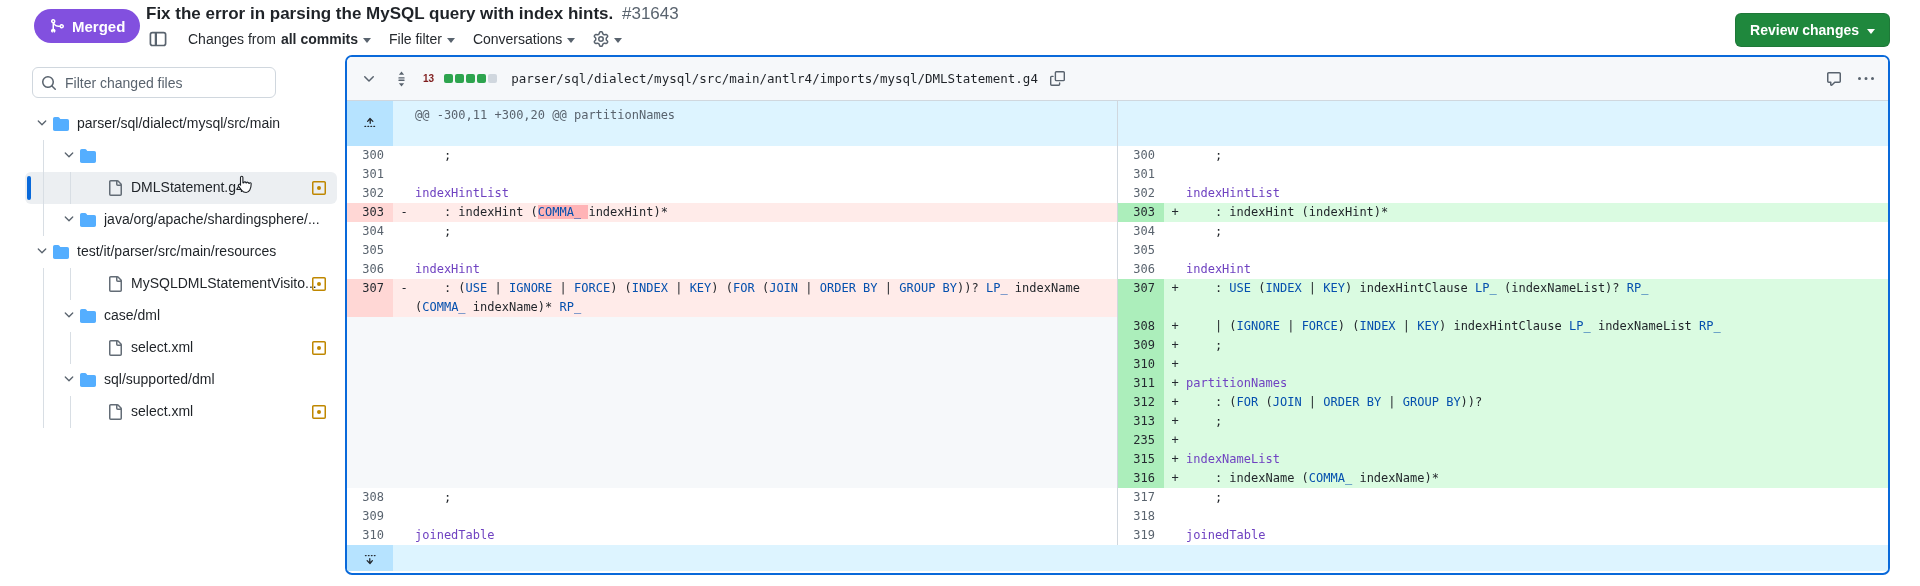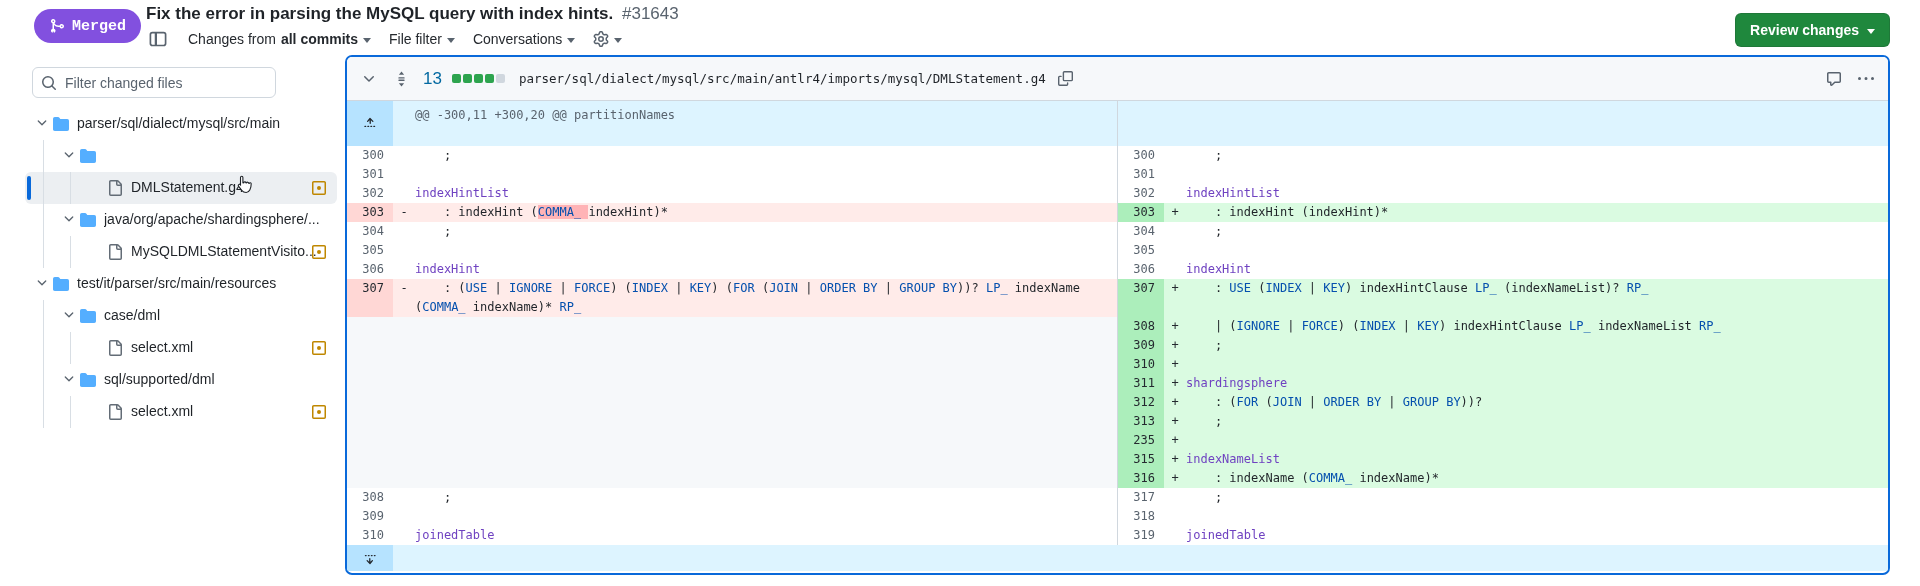--- a/index.html
+++ b/index.html
@@ -4,21 +4,21 @@
 <style>
   * { margin:0; padding:0; box-sizing:border-box; }
   html,body { width:1920px; height:586px; overflow:hidden; background:#fff;
               font-family:"Liberation Sans", sans-serif; color:#1f2328; }
   svg { display:block; }
 
   
   .hdr { position:absolute; left:0; top:0; width:1920px; height:55px; background:#fff; }
   .badge { position:absolute; left:34px; top:9px; height:34px; display:flex; align-items:center;
            gap:7px; padding:0 15px; border-radius:17px; background:var(--c-badge);
-           color:#fff; font-size:15px; font-weight:700;font-family:Liberation Mono, monospace; }
+           color:#fff; font-size:15px; font-weight:700; }
   .titleline { position:absolute; left:146px; top:4px; font-size:17px; font-weight:700; white-space:nowrap; }
   .titleline .prnum { color:#59636e; font-weight:400; margin-left:4px; }
   .toolbar { position:absolute; left:146px; top:27px; display:flex; align-items:center; gap:18px;
              font-size:14px; color:#25292e; }
   .tb-item { display:flex; align-items:center; gap:5px; cursor:pointer; }
   .tb-item b { font-weight:700; }
   .caret { width:0; height:0; border-left:4px solid transparent; border-right:4px solid transparent;
            border-top:5px solid #59636e; margin-top:2px; }
   .hdr-actions { position:absolute; right:30px; top:13px; display:flex; gap:10px; }
   .btn { height:34px; display:flex; align-items:center; gap:8px; padding:0 14px; border-radius:6px;
@@ -50,21 +50,21 @@
   
   .cursor { position:absolute; left:208px; top:118px; z-index:5; pointer-events:none; }
 
   
   .card { position:absolute; left:345px; top:55px; width:1545px; height:520px;
           border:2px solid var(--c-accent); border-radius:7px; background:#fff; overflow:hidden; }
   .dhead { height:44px; background:#f6f8fa; border-bottom:1px solid #d0d7de;
            display:flex; align-items:center; padding:0 10px; gap:8px; }
   .ico-btn { width:24px; height:24px; display:flex; align-items:center; justify-content:center;
              border-radius:4px; cursor:pointer; color:#59636e; }
-  .changes-count { font-size:17px; color:#0369a1; margin-left:2px; }
+  .changes-count { font-size:10px; color:#7f1d1d; margin-left:2px;font-weight:bold; }
   .diffstat { display:flex; gap:2px; margin-left:2px; }
   .diffstat i { width:9px; height:9px; border-radius:2px; display:block; }
   .fpath { font-family:"DejaVu Sans Mono", monospace; font-size:12.5px; color:#1f2328; margin-left:6px; }
   .dhead .spacer { flex:1; }
 
   
   .dbody { font-family:"DejaVu Sans Mono", monospace; font-size:12px; line-height:19px; }
   .drow { display:flex; align-items:stretch; }
   .half { flex:1 1 0; min-width:0; display:flex; }
   .half.left { border-right:1px solid #d0d7de; }
@@ -209,46 +209,46 @@
           </svg>
         </span>
         <span class="ticon" style="left: 55px;">
           <svg width="16" height="16" viewBox="0 0 16 16">
             <path fill="#54aeff" d="M1.75 1A1.75 1.75 0 0 0 0 2.75v10.5C0 14.216.784 15 1.75 15h12.5A1.75 1.75 0 0 0 16 13.25v-8.5A1.75 1.75 0 0 0 14.25 3H7.5a.25.25 0 0 1-.2-.1l-.9-1.2C6.07 1.26 5.55 1 5 1H1.75Z"></path>
           </svg>
         </span>
         <span class="tlabel" style="left: 79px;">java/org/apache/shardingsphere/...</span>
       </div>
       <div class="trow">
-        <span class="guide" style="left: 18px;"></span>
-        <span class="guide" style="left: 45px;"></span>
-        <span class="ticon" style="left: 82px;">
-          <svg width="16" height="16" viewBox="0 0 16 16">
-            <path fill="#636c76" d="M2 1.75C2 .784 2.784 0 3.75 0h6.586c.464 0 .909.184 1.237.513l2.914 2.914c.329.328.513.773.513 1.237v9.586A1.75 1.75 0 0 1 13.25 16h-9.5A1.75 1.75 0 0 1 2 14.25Zm1.75-.25a.25.25 0 0 0-.25.25v12.5c0 .138.112.25.25.25h9.5a.25.25 0 0 0 .25-.25V6h-2.75A1.75 1.75 0 0 1 9 4.25V1.5Zm6.75.062V4.25c0 .138.112.25.25.25h2.688l-.011-.013-2.914-2.914-.013-.011Z"></path>
-          </svg>
-        </span>
-        <span class="tlabel" style="left: 106px;">MySQLDMLStatementVisito...</span>
-        <span class="tmod">
-          <svg width="16" height="16" viewBox="0 0 16 16">
-            <path fill="#bf8700" d="M13.25 1c.966 0 1.75.784 1.75 1.75v10.5A1.75 1.75 0 0 1 13.25 15H2.75A1.75 1.75 0 0 1 1 13.25V2.75C1 1.784 1.784 1 2.75 1ZM2.75 2.5a.25.25 0 0 0-.25.25v10.5c0 .138.112.25.25.25h10.5a.25.25 0 0 0 .25-.25V2.75a.25.25 0 0 0-.25-.25ZM8 10a2 2 0 1 1 0-4 2 2 0 0 1 0 4Z"></path>
-          </svg>
-        </span>
-      </div>
-      <div class="trow">
         <span class="tchev" style="left: 10px;">
           <svg width="14" height="14" viewBox="0 0 16 16">
             <path fill="#59636e" d="M12.78 5.22a.749.749 0 0 1 0 1.06l-4.25 4.25a.749.749 0 0 1-1.06 0L3.22 6.28a.749.749 0 1 1 1.06-1.06L8 8.939l3.72-3.719a.749.749 0 0 1 1.06 0Z"></path>
           </svg>
         </span>
         <span class="ticon" style="left: 28px;">
           <svg width="16" height="16" viewBox="0 0 16 16">
             <path fill="#54aeff" d="M1.75 1A1.75 1.75 0 0 0 0 2.75v10.5C0 14.216.784 15 1.75 15h12.5A1.75 1.75 0 0 0 16 13.25v-8.5A1.75 1.75 0 0 0 14.25 3H7.5a.25.25 0 0 1-.2-.1l-.9-1.2C6.07 1.26 5.55 1 5 1H1.75Z"></path>
           </svg>
         </span>
         <span class="tlabel" style="left: 52px;">test/it/parser/src/main/resources</span>
+      </div>
+      <div class="trow">
+        <span class="guide" style="left: 18px;"></span>
+        <span class="guide" style="left: 45px;"></span>
+        <span class="ticon" style="left: 82px;">
+          <svg width="16" height="16" viewBox="0 0 16 16">
+            <path fill="#636c76" d="M2 1.75C2 .784 2.784 0 3.75 0h6.586c.464 0 .909.184 1.237.513l2.914 2.914c.329.328.513.773.513 1.237v9.586A1.75 1.75 0 0 1 13.25 16h-9.5A1.75 1.75 0 0 1 2 14.25Zm1.75-.25a.25.25 0 0 0-.25.25v12.5c0 .138.112.25.25.25h9.5a.25.25 0 0 0 .25-.25V6h-2.75A1.75 1.75 0 0 1 9 4.25V1.5Zm6.75.062V4.25c0 .138.112.25.25.25h2.688l-.011-.013-2.914-2.914-.013-.011Z"></path>
+          </svg>
+        </span>
+        <span class="tlabel" style="left: 106px;">MySQLDMLStatementVisito...</span>
+        <span class="tmod">
+          <svg width="16" height="16" viewBox="0 0 16 16">
+            <path fill="#bf8700" d="M13.25 1c.966 0 1.75.784 1.75 1.75v10.5A1.75 1.75 0 0 1 13.25 15H2.75A1.75 1.75 0 0 1 1 13.25V2.75C1 1.784 1.784 1 2.75 1ZM2.75 2.5a.25.25 0 0 0-.25.25v10.5c0 .138.112.25.25.25h10.5a.25.25 0 0 0 .25-.25V2.75a.25.25 0 0 0-.25-.25ZM8 10a2 2 0 1 1 0-4 2 2 0 0 1 0 4Z"></path>
+          </svg>
+        </span>
       </div>
       <div class="trow">
         <span class="guide" style="left: 18px;"></span>
         <span class="tchev" style="left: 37px;">
           <svg width="14" height="14" viewBox="0 0 16 16">
             <path fill="#59636e" d="M12.78 5.22a.749.749 0 0 1 0 1.06l-4.25 4.25a.749.749 0 0 1-1.06 0L3.22 6.28a.749.749 0 1 1 1.06-1.06L8 8.939l3.72-3.719a.749.749 0 0 1 1.06 0Z"></path>
           </svg>
         </span>
         <span class="ticon" style="left: 55px;">
           <svg width="16" height="16" viewBox="0 0 16 16">
@@ -498,21 +498,21 @@
       </div>
       <div class="drow">
         <div class="half left empty">
           <div class="ln"></div>
           <div class="sg"></div>
           <div class="cd"></div>
         </div>
         <div class="half right add">
           <div class="ln">311</div>
           <div class="sg">+</div>
-          <div class="cd"><span class="tok-r">shardingsphere</span></div>
+          <div class="cd"><span class="tok-r">partitionNames</span></div>
         </div>
       </div>
       <div class="drow">
         <div class="half left empty">
           <div class="ln"></div>
           <div class="sg"></div>
           <div class="cd"></div>
         </div>
         <div class="half right add">
           <div class="ln">312</div>

